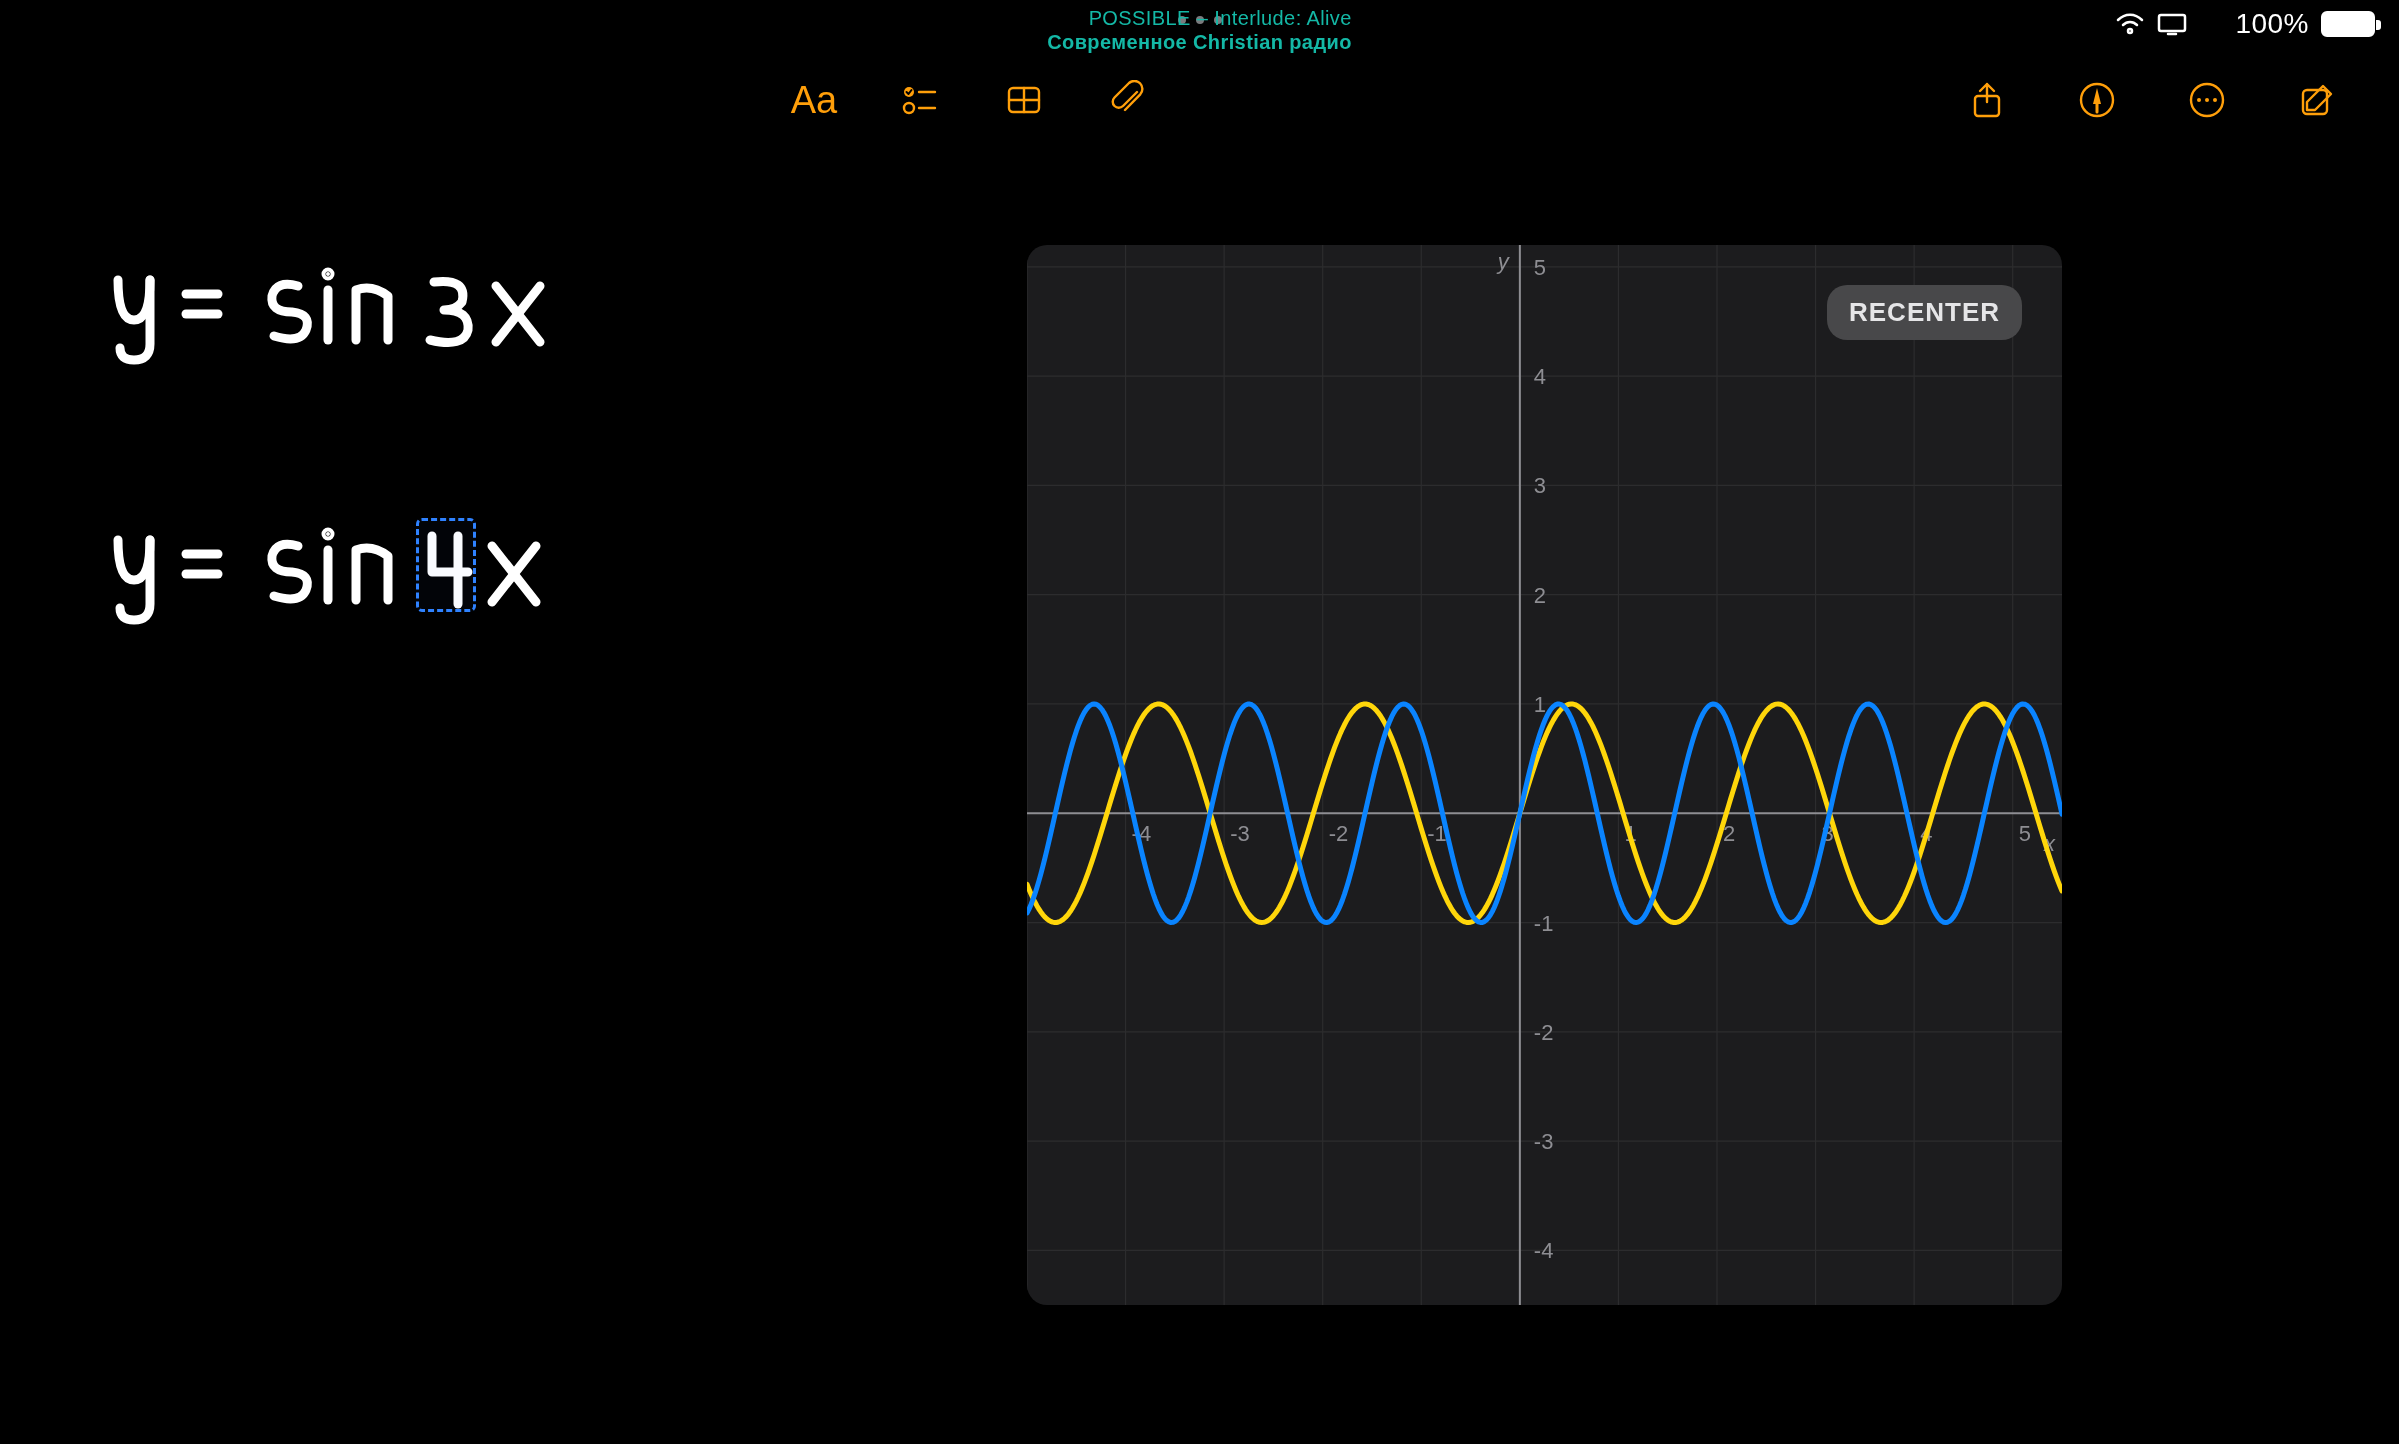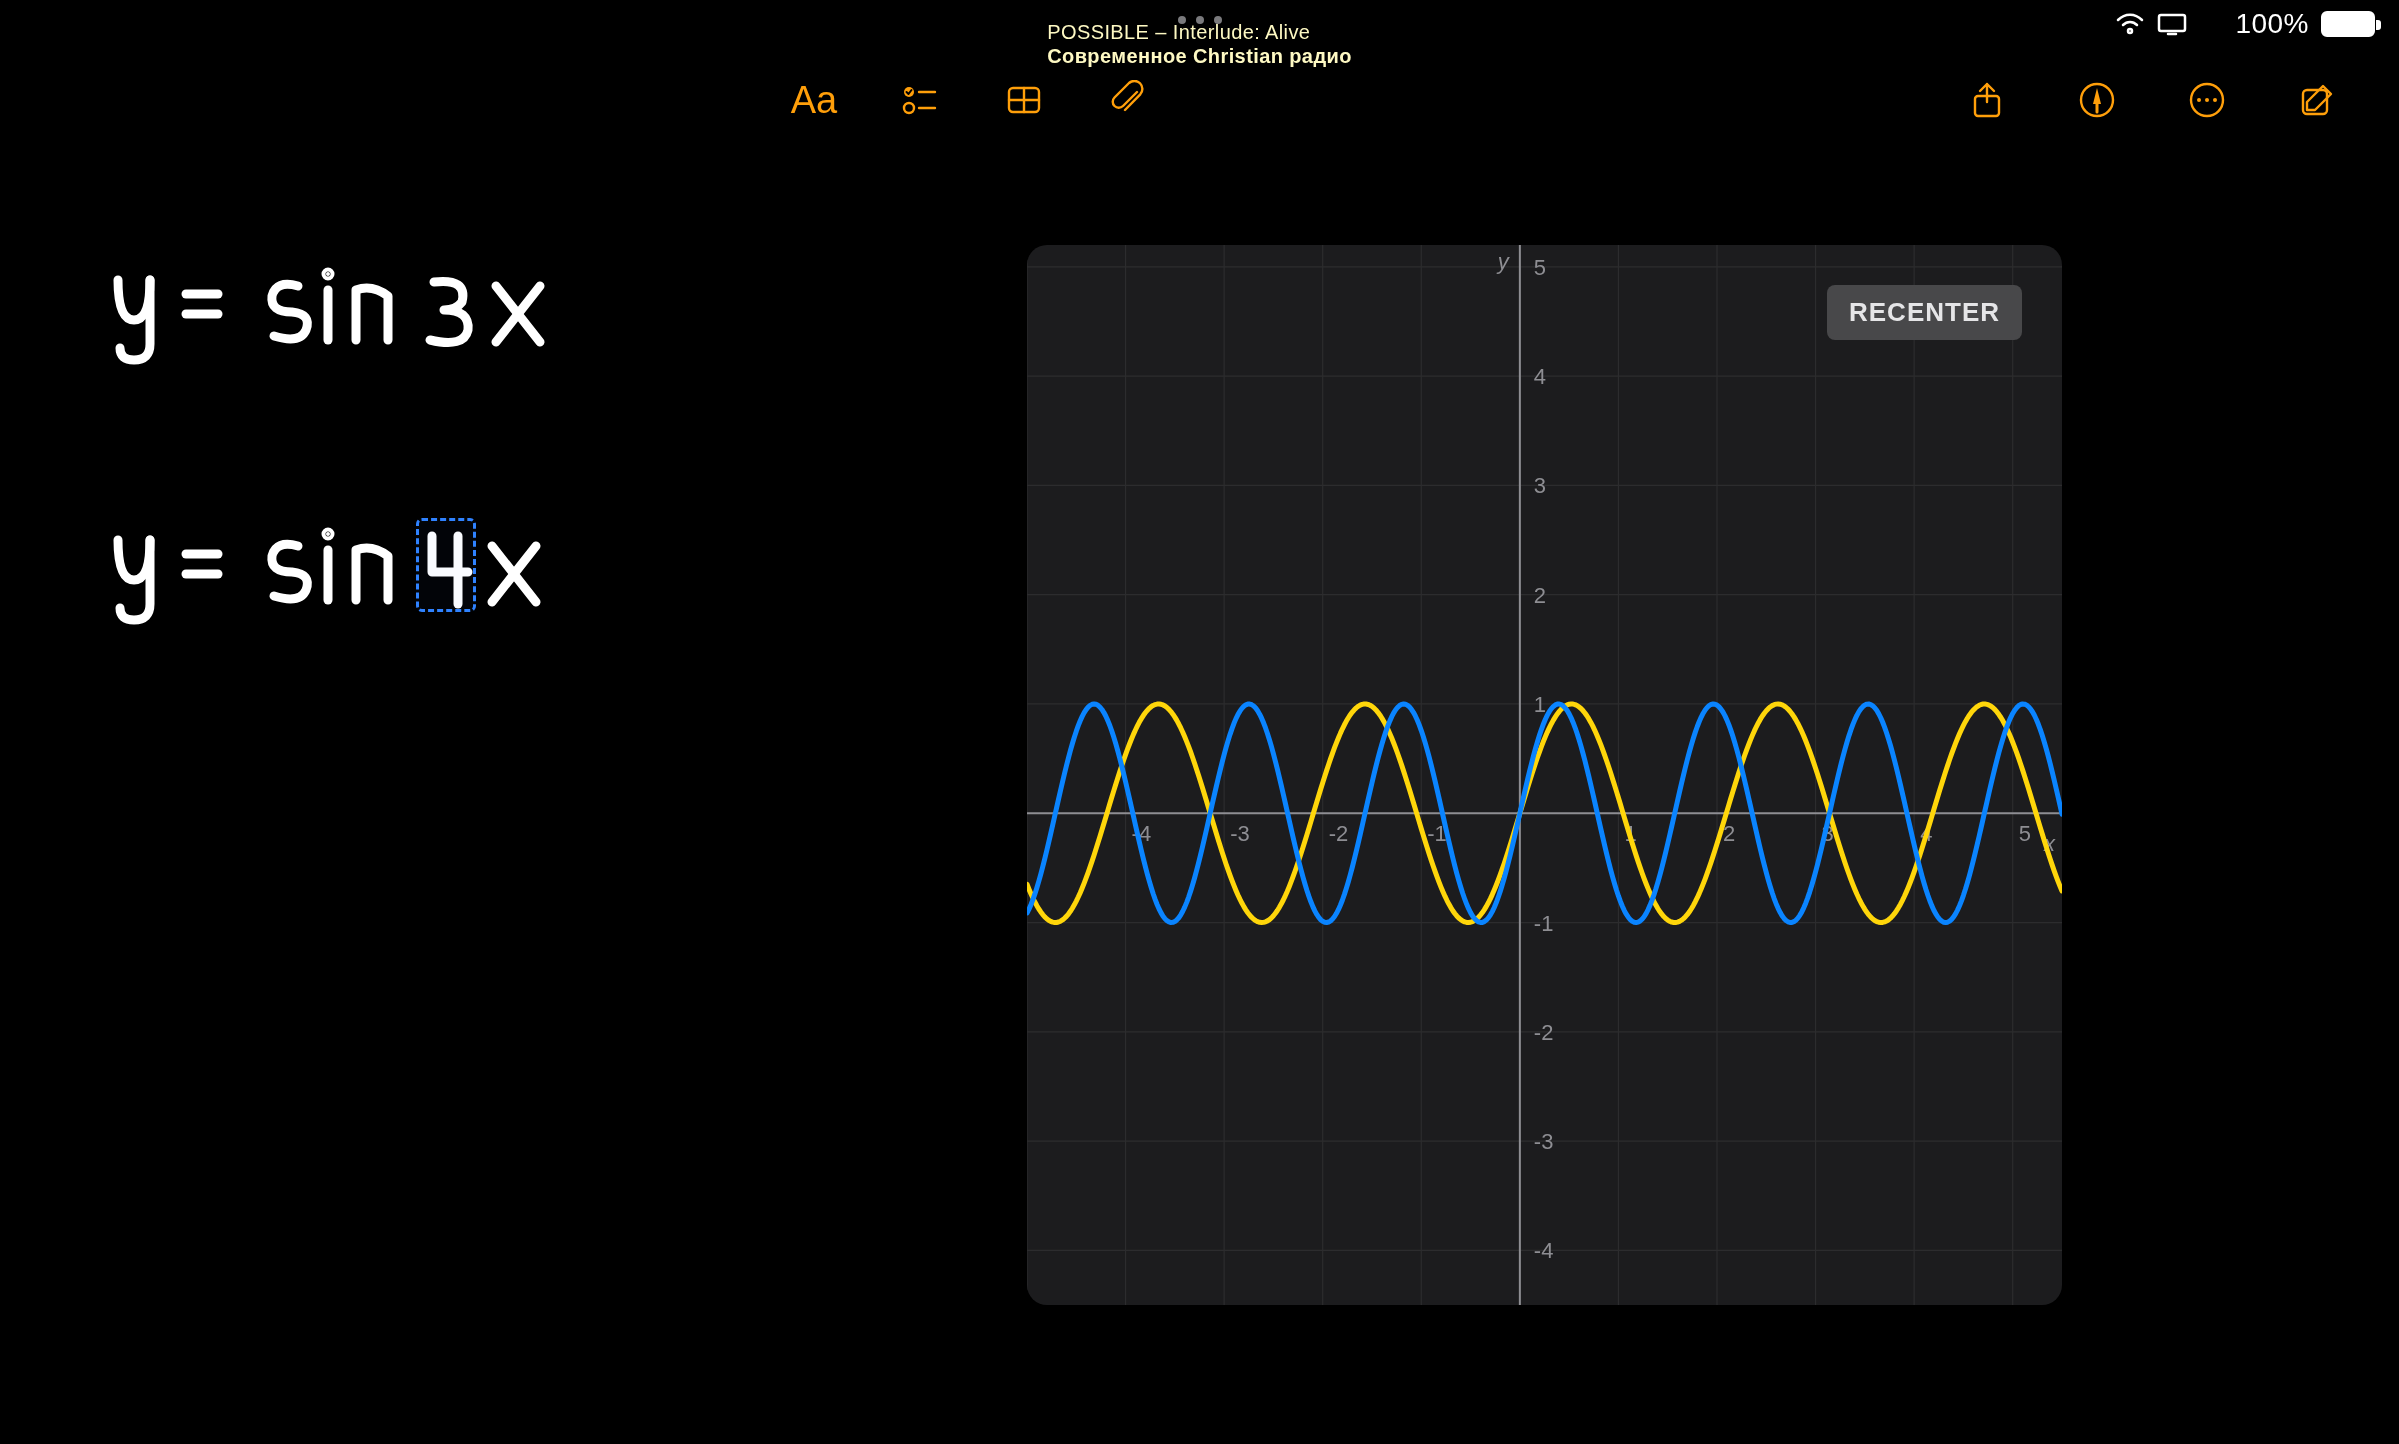--- a/index.html
+++ b/index.html
@@ -41,22 +41,22 @@
     .dots {
       position:absolute; top:16px; left:50%; transform:translateX(-50%);
       display:flex; gap:10px;
     }
     .dots span {
       width:8px; height:8px; border-radius:50%; background:#7a7a7d;
     }
 
     
     .ghost-title {
-      position:absolute; top:20px; left:50%; transform:translateX(-50%);
-      text-align:left; color:#fef9c3; font-size:20px; line-height:24px;
+      position:absolute; top:6px; left:50%; transform:translateX(-50%);
+      text-align:right; color:#14b8a6; font-size:20px; line-height:24px;
       pointer-events:none; letter-spacing:0.4px; font-weight:500;
     }
     .ghost-title .line2 { font-size:20px;font-weight:bold; }
 
     
     .toolbar {
       position:absolute; top:62px; left:0; right:0;
       display:flex; justify-content:space-between; align-items:center;
       padding:0 58px 0 0;
       height:76px;
@@ -86,21 +86,21 @@
 
     
     .graph {
       position:absolute; left:1027px; top:245px;
       width:1035px; height:1060px;
       background:#1c1c1e; border-radius:20px; overflow:hidden;
     }
     .recenter {
       position:absolute; top:40px; right:40px;
       background:#48484a; color:#e5e5e7;
-      border:none; border-radius:8px;
+      border:none; border-radius:20px;
       padding:12px 22px; font-size:26px; font-weight:600;
       letter-spacing:1px;
     }
   </style>
 </head>
 <body>
 
 <div class="status-bar">
   <span class="wifi-icon">
     <svg width="30" height="24" viewBox="0 0 30 24">

